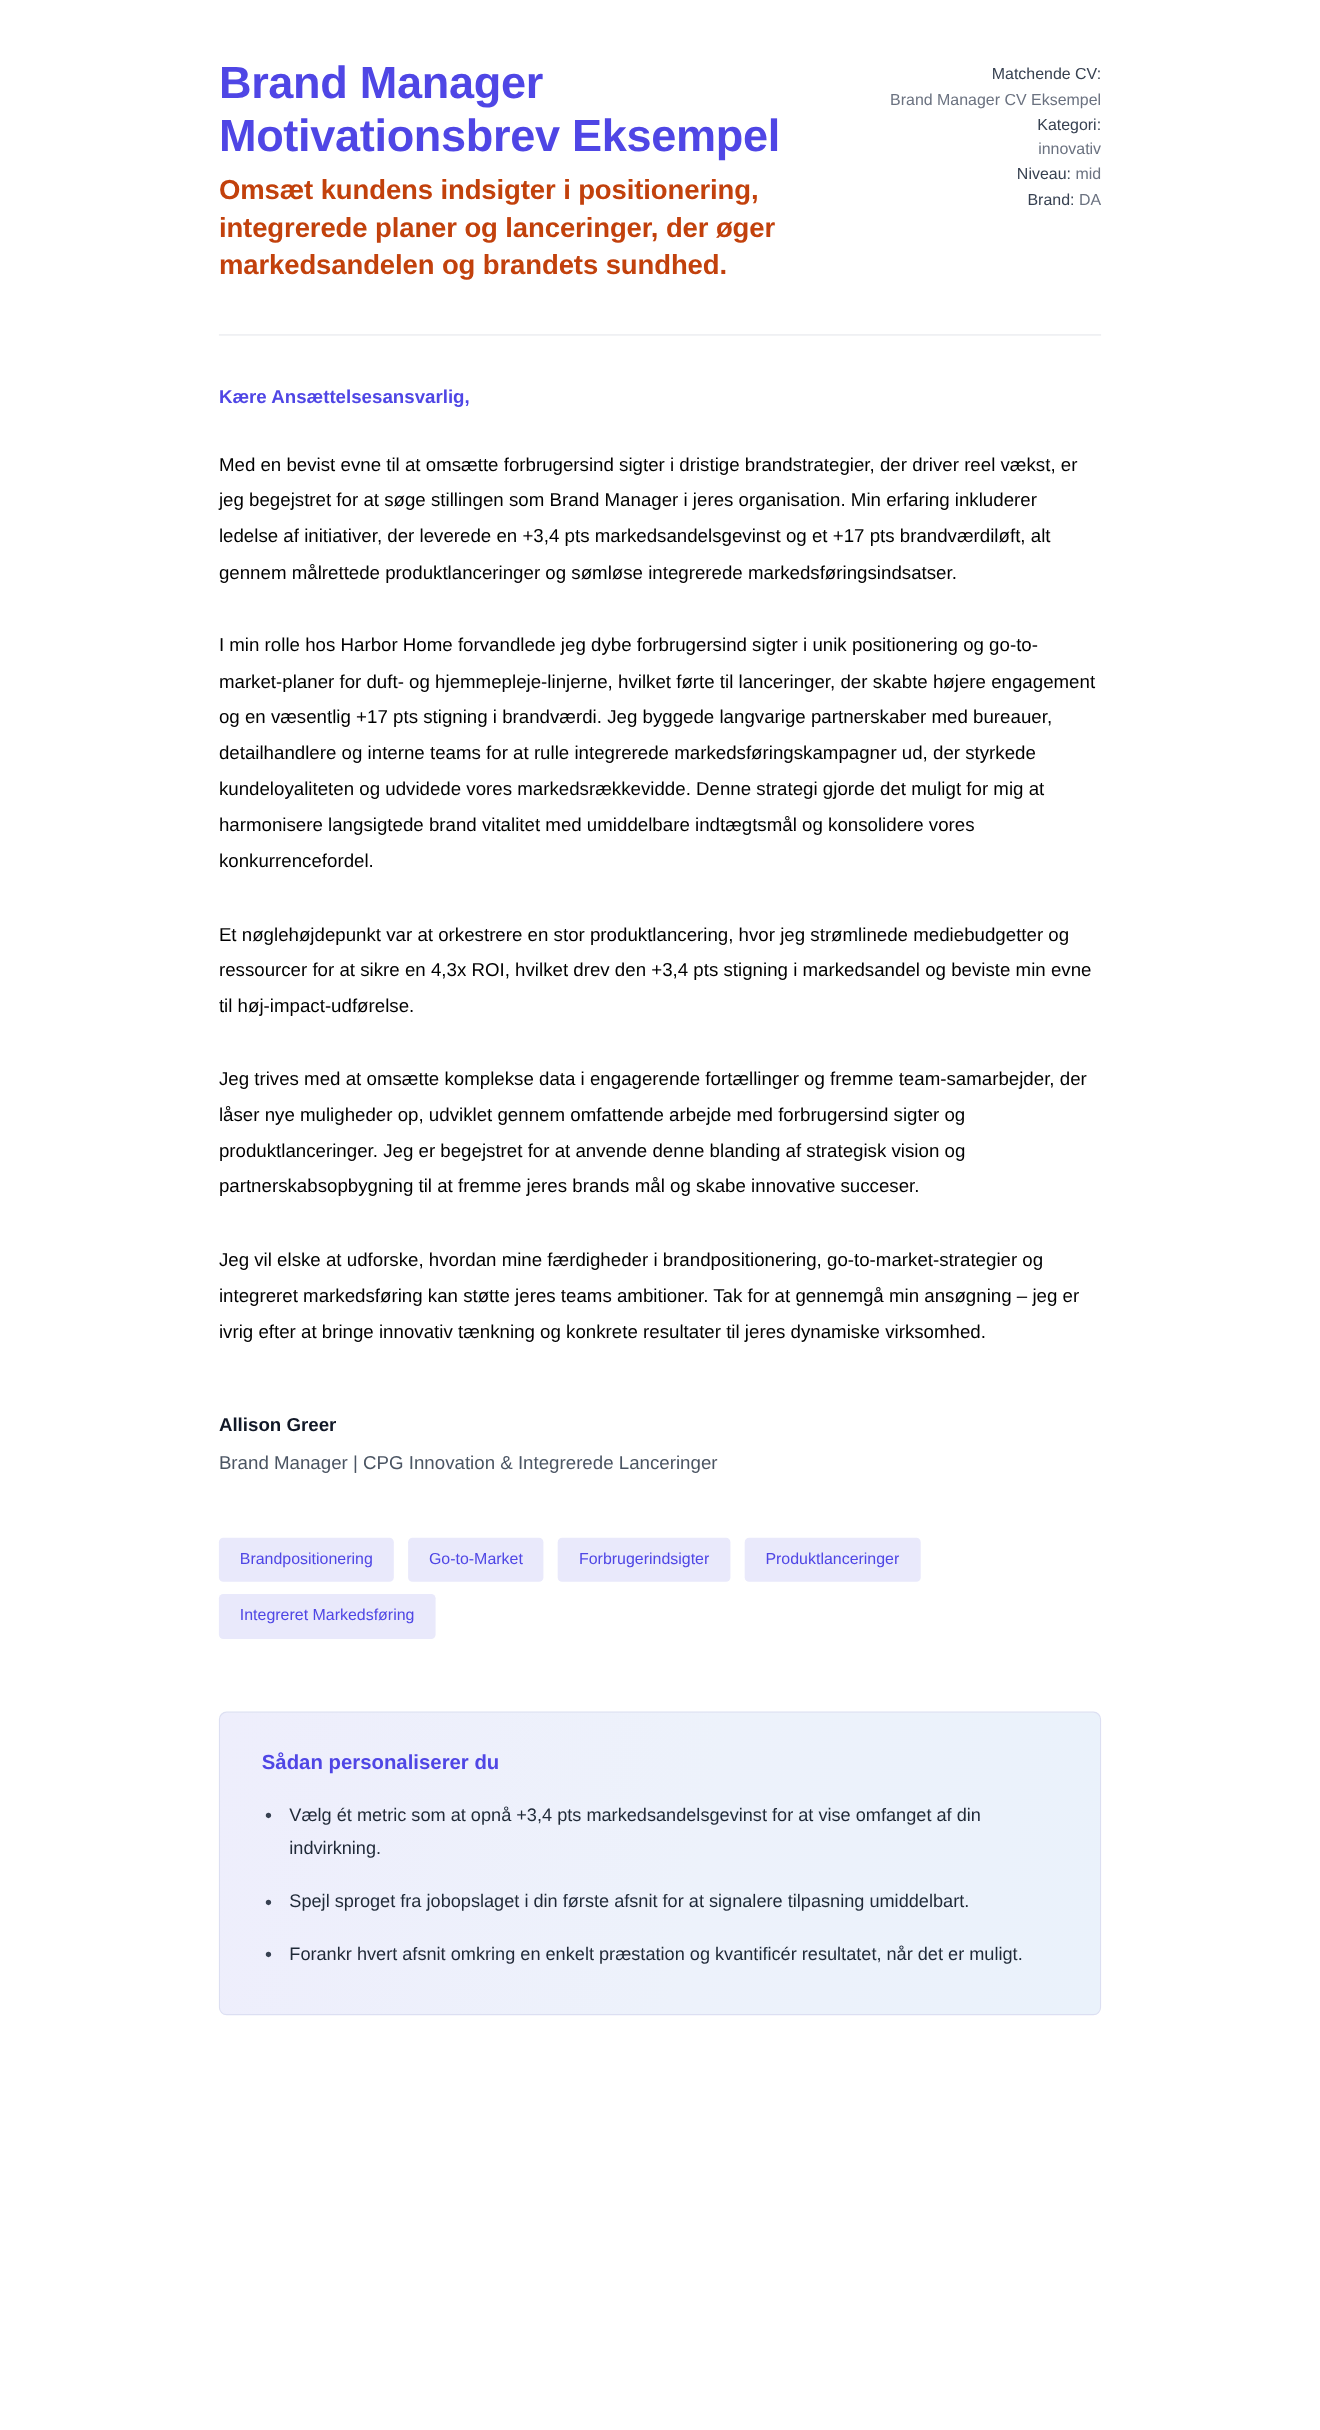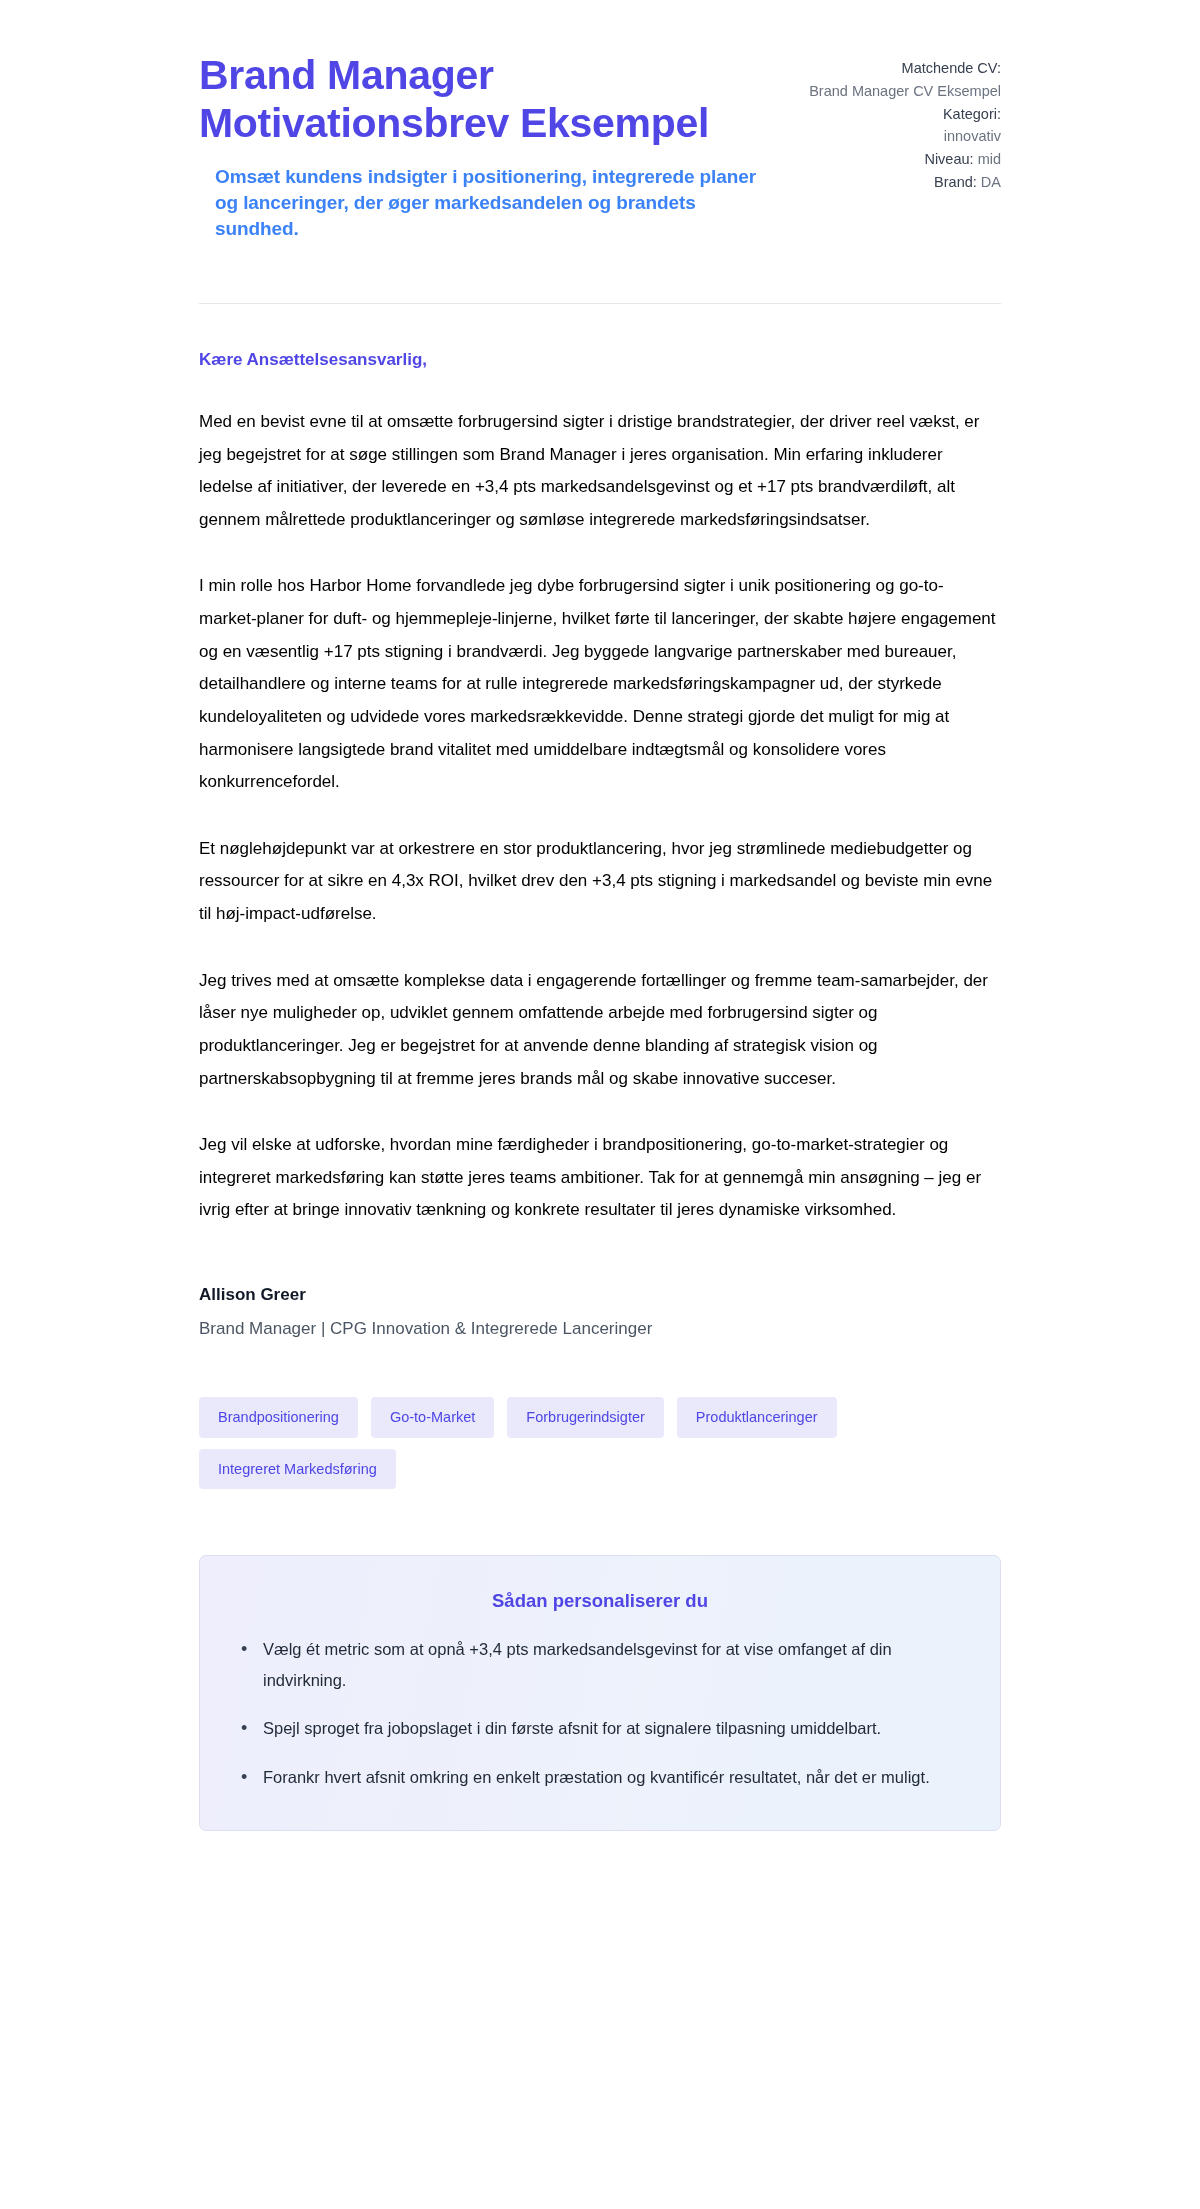--- a/index.html
+++ b/index.html
@@ -36,25 +36,25 @@
   }
   .doc-title {
     font-size: 41px;
     line-height: 1.17;
     font-weight: bold;
     color: #4f46e5;
     margin: 0 0 8px 0;
     letter-spacing: -0.3px;
   }
   .doc-subtitle {
-    font-size: 19px;
+    font-size: 25px;
     line-height: 1.37;
     font-weight: bold;
-    color: #3b82f6;
-    margin: 16px;
+    color: #c2410c;
+    margin: 0;
     letter-spacing: -0.1px;
   }
   .header-meta {
     flex: 0 0 auto;
     text-align: right;
     padding-top: 6px;
     font-size: 14.5px;
     line-height: 1.5;
     color: #4b5563;
     min-width: 180px;
@@ -130,21 +130,20 @@
     background: linear-gradient(100deg, #eeeefc 0%, #edf2fb 55%, #eaf2fb 100%);
     border: 1px solid #dcdff2;
     border-radius: 7px;
     padding: 34px 38px 38px 38px;
   }
   .tips-title {
     font-size: 18.5px;
     font-weight: bold;
     color: #4f46e5;
     margin: 0 0 22px 0;
-    text-align: center;
   }
   .tips-list {
     list-style: none;
     margin: 0;
     padding: 0;
   }
   .tips-list li {
     position: relative;
     padding-left: 25px;
     font-size: 16.5px;

